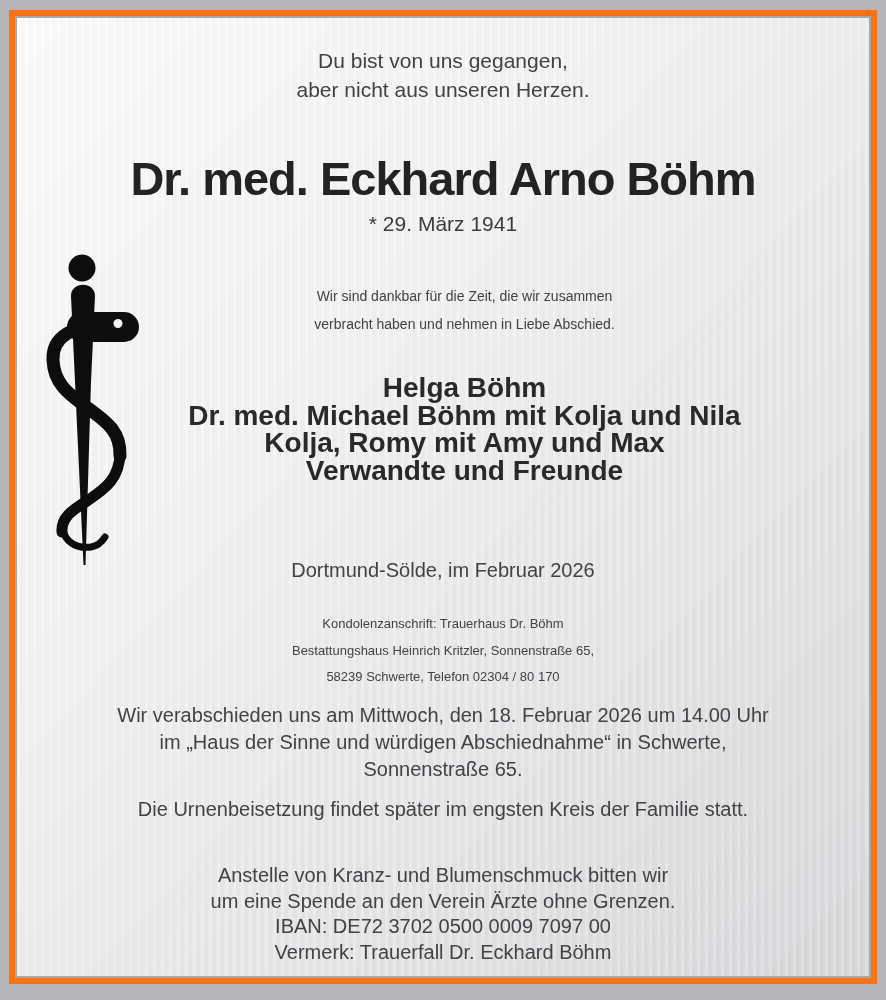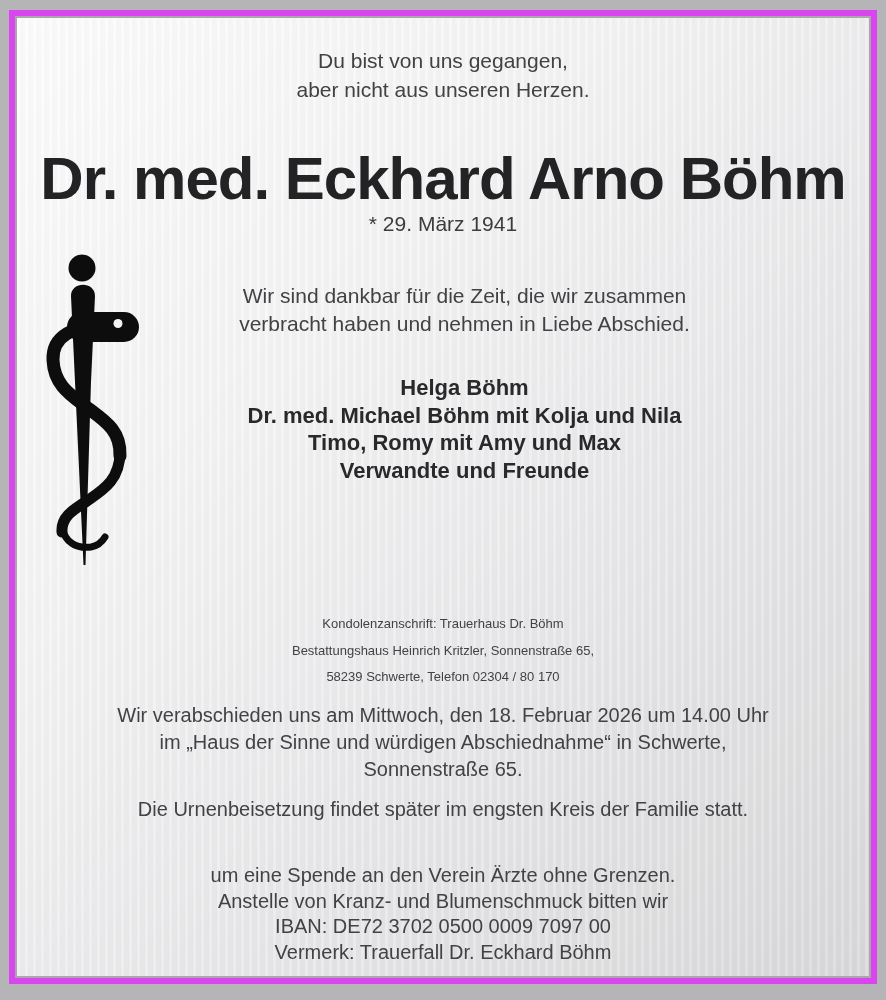--- a/index.html
+++ b/index.html
@@ -3,44 +3,44 @@
 <meta charset="utf-8">
 <style>
   html,body{margin:0;padding:0;}
   body{
     width:886px;height:1000px;position:relative;overflow:hidden;
     background:#b5b5b7;
     font-family:"Liberation Sans","DejaVu Sans",sans-serif;
   }
   .card{
     position:absolute;left:9px;top:10px;right:9px;bottom:16px;
-    background:#d946ef;
+    background:#f97316;
     padding:6px;
     box-sizing:border-box;
   }
   .card-inner{
     position:relative;width:100%;height:100%;
     border:2px solid #a8a8aa;
     box-sizing:border-box;
     background:
       repeating-linear-gradient(90deg, rgba(255,255,255,0.18) 0 3px, rgba(0,0,0,0.015) 3px 8px),
       linear-gradient(133deg,#fcfcfd 0%,#f3f3f4 35%,#e7e7e9 65%,#d8d8da 100%);
   }
   .line-block{position:absolute;left:0;right:0;text-align:center;}
   .epigraph{top:28px;font-size:21px;line-height:29px;color:#424245;}
   .title{
-    top:130px;font-size:60px;line-height:62px;font-weight:bold;
+    top:130px;font-size:47px;line-height:62px;font-weight:bold;
     letter-spacing:-1px;color:#232325;
   }
   .dates{
     top:194px;font-size:21px;color:#3c3c3f;
     display:flex;justify-content:center;gap:16px;align-items:center;
   }
-  .tribute{top:264px;font-size:21px;line-height:28px;color:#424245;padding-left:43px;}
-  .mourners{top:356px;font-size:22px;line-height:27.5px;font-weight:bold;color:#29292b;margin-left:43px;}
+  .tribute{top:264px;font-size:14px;line-height:28px;color:#424245;padding-left:43px;}
+  .mourners{top:356px;font-size:28px;line-height:27.5px;font-weight:bold;color:#29292b;margin-left:43px;}
   .place-date{top:541px;font-size:20px;color:#424245;}
   .condolence{top:593px;font-size:13px;line-height:26.5px;color:#424245;}
   .farewell{top:684px;font-size:20px;line-height:27px;color:#424245;}
   .urn{top:780px;font-size:20px;color:#424245;}
   .donation{top:845px;font-size:20px;line-height:25.5px;color:#424245;}
   .asclepius{
     position:absolute;left:22px;top:234px;width:108px;height:320px;
   }
 </style>
 </head>
@@ -80,40 +80,41 @@
     </svg>
 
     <div class="line-block tribute">
       <div>Wir sind dankbar für die Zeit, die wir zusammen</div>
       <div>verbracht haben und nehmen in Liebe Abschied.</div>
     </div>
 
     <div class="line-block mourners">
       <div>Helga Böhm</div>
       <div>Dr. med. Michael Böhm mit Kolja und Nila</div>
-      <div>Timo, Romy mit Amy und Max</div>
+      <div>Kolja, Romy mit Amy und Max</div>
       <div>Verwandte und Freunde</div>
     </div>
 
+    <div class="line-block place-date">Dortmund-Sölde, im Februar 2026</div>
 
     <div class="line-block condolence">
       <div>Kondolenzanschrift: Trauerhaus Dr. Böhm</div>
       <div>Bestattungshaus Heinrich Kritzler, Sonnenstraße 65,</div>
       <div>58239 Schwerte, Telefon 02304 / 80 170</div>
     </div>
 
     <div class="line-block farewell">
       <div>Wir verabschieden uns am Mittwoch, den 18. Februar 2026 um 14.00 Uhr</div>
       <div>im „Haus der Sinne und würdigen Abschiednahme“ in Schwerte,</div>
       <div>Sonnenstraße 65.</div>
     </div>
 
     <div class="line-block urn">Die Urnenbeisetzung findet später im engsten Kreis der Familie statt.</div>
 
     <div class="line-block donation">
+      <div>Anstelle von Kranz- und Blumenschmuck bitten wir</div>
       <div>um eine Spende an den Verein Ärzte ohne Grenzen.</div>
-      <div>Anstelle von Kranz- und Blumenschmuck bitten wir</div>
       <div>IBAN: DE72 3702 0500 0009 7097 00</div>
       <div>Vermerk: Trauerfall Dr. Eckhard Böhm</div>
     </div>
 
   </div>
 </div>
 
 </body></html>

